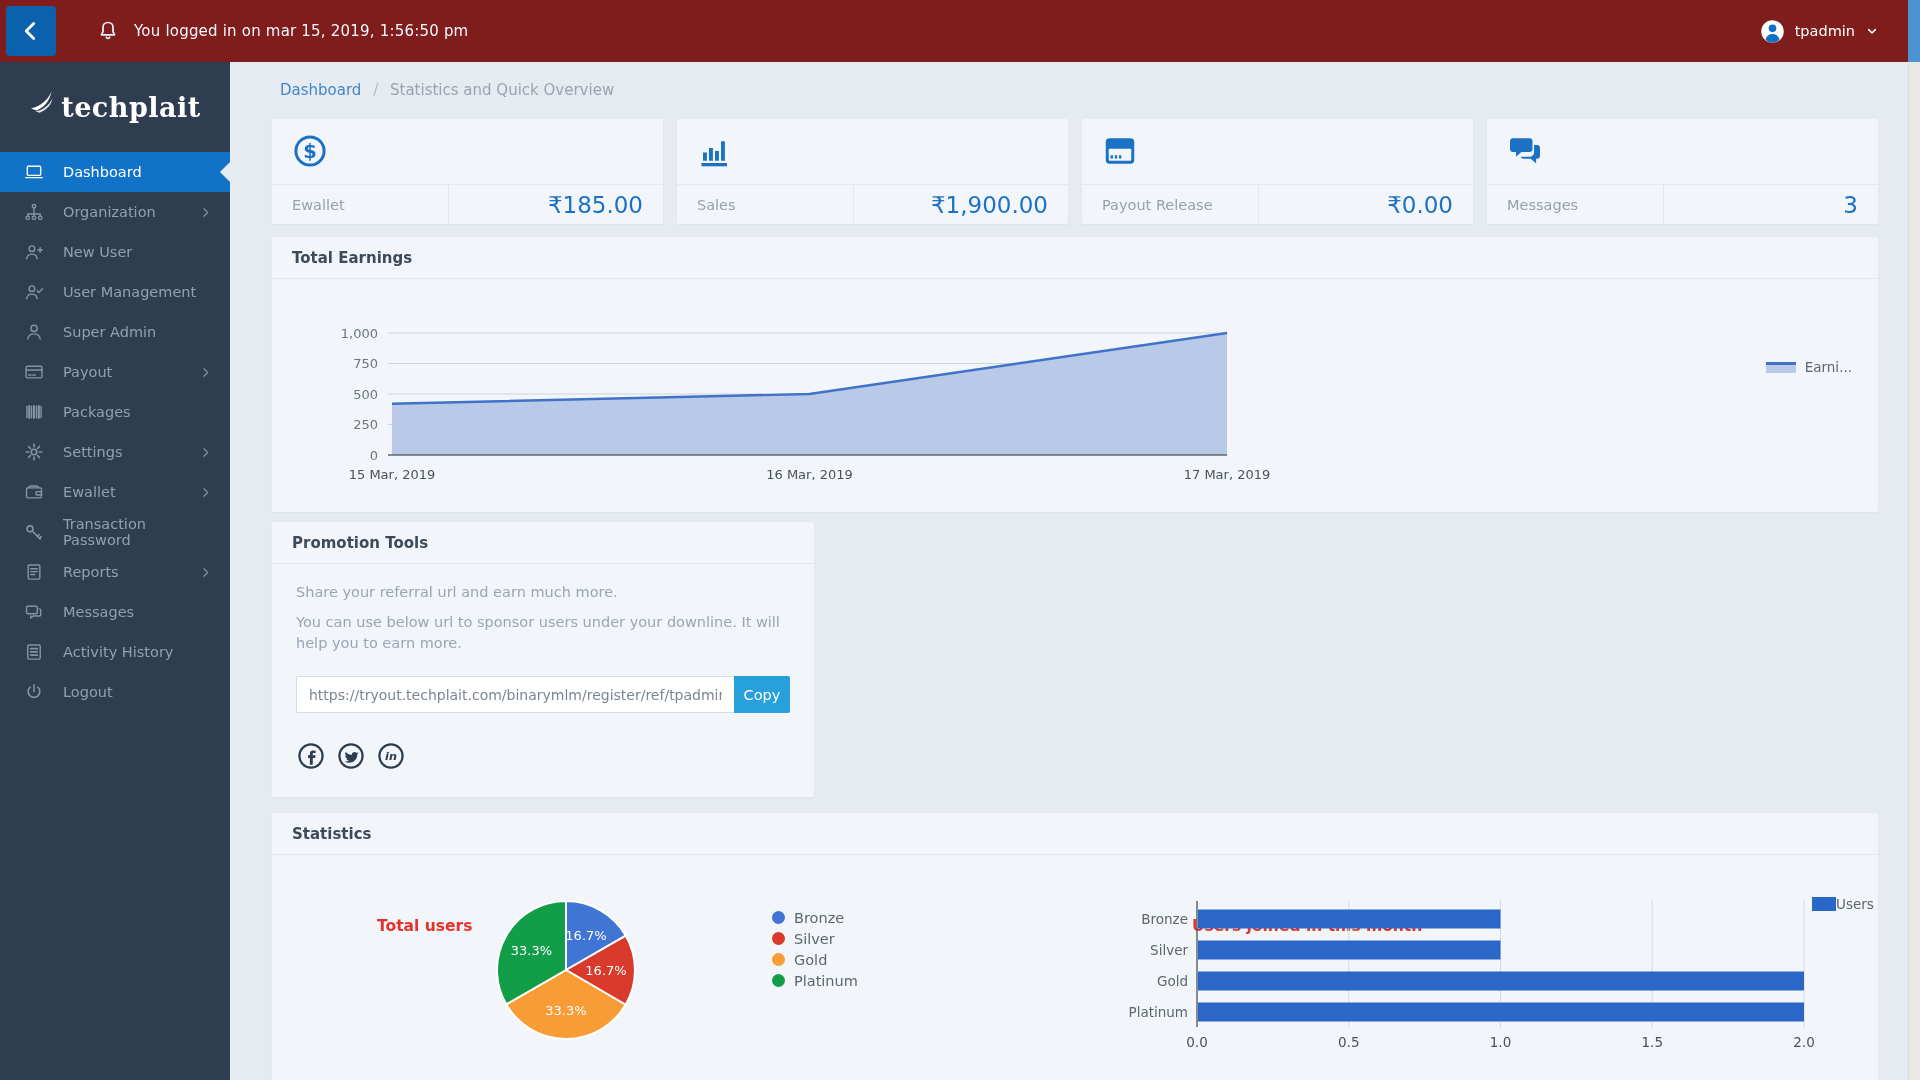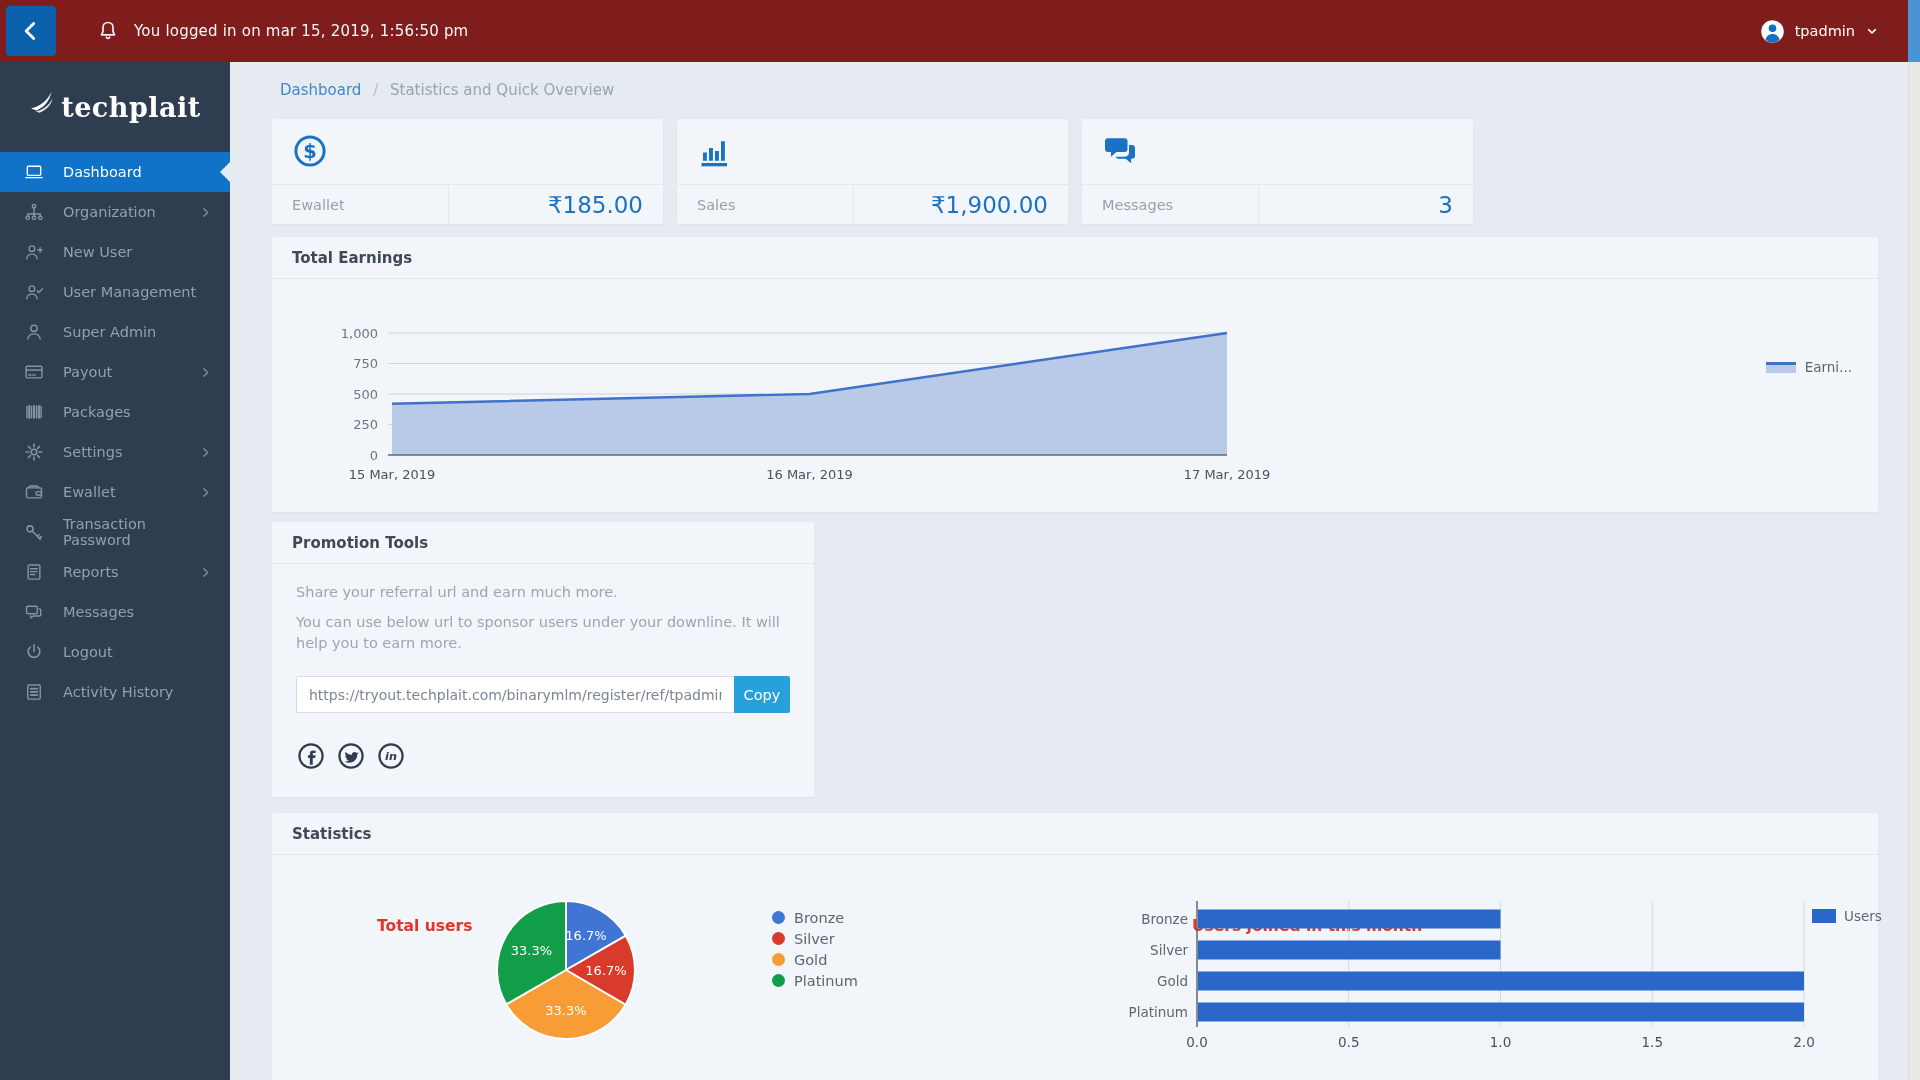--- a/index.html
+++ b/index.html
@@ -78,21 +78,21 @@
   .stats-panel { margin-top:16px; height:281px; }
   .stats-body { position:relative; height:239px; }
   .chart-title { position:absolute; font-size:15.5px; font-weight:bold; color:#e6332a;margin-top:48px; }
   #pie-title { left:105px; top:14px; }
   #bar-title { left:920px; top:14px; }
   #pie-chart { position:absolute; left:219px; top:40px; }
   .pie-legend { position:absolute; left:500px; top:52px; }
   .pie-legend-row { display:flex; align-items:center; gap:9px; height:21px; font-size:14.5px; color:#5d6770; }
   .pie-dot { width:13px; height:13px; border-radius:50%; flex:none; }
   #bar-chart { position:absolute; left:830px; top:40px; }
-  .bar-legend { position:absolute; left:1540px; top:53px; display:flex; align-items:center; gap:8px; font-size:13.5px; color:#5d6770; }
+  .bar-legend { position:absolute; left:1540px; top:41px; display:flex; align-items:center; font-size:13.5px; color:#5d6770; }
   .legend-bar-swatch { width:24px; height:14px; background:#2b66c9; }
 
   svg text { font-family:"DejaVu Sans","Liberation Sans",sans-serif; }
 </style>
 </head>
 <body>
 
 <header class="topbar">
   <div class="back-btn">
     <svg viewBox="0 0 24 24" fill="none" stroke-width="2.6" stroke-linecap="round" stroke-linejoin="round">
@@ -232,33 +232,33 @@
   </li>
       <li class="menu-item">
     <span class="mi-icon"><svg viewBox="0 0 24 24" fill="none" stroke="currentColor" stroke-width="1.7" stroke-linecap="round" stroke-linejoin="round">
             <rect x="3" y="5" width="13" height="9" rx="1.8"></rect>
             <path d="M8 16.8l.1 2.4 2.9-2.4h7.8c.7 0 1.2-.5 1.2-1.2V9.4c0-.7-.5-1.2-1.2-1.2h-.6"></path>
           </svg></span>
     <span class="mi-label">Messages</span>
 
   </li>
       <li class="menu-item">
+    <span class="mi-icon"><svg viewBox="0 0 24 24" fill="none" stroke="currentColor" stroke-width="1.7" stroke-linecap="round" stroke-linejoin="round">
+            <rect x="4.5" y="3.5" width="15" height="17" rx="1.2"></rect>
+            <path d="M8 8h8M8 11.8h8M8 15.6h8" stroke-width="2.1"></path>
+          </svg></span>
+    <span class="mi-label">Activity History</span>
+
+  </li>
+      <li class="menu-item">
     <span class="mi-icon"><svg viewBox="0 0 24 24" fill="none" stroke="currentColor" stroke-width="1.9" stroke-linecap="round" stroke-linejoin="round">
             <path d="M12 3.2v8.3"></path>
             <path d="M7.4 6.2a7 7 0 1 0 9.2 0"></path>
           </svg></span>
     <span class="mi-label">Logout</span>
-
-  </li>
-      <li class="menu-item">
-    <span class="mi-icon"><svg viewBox="0 0 24 24" fill="none" stroke="currentColor" stroke-width="1.7" stroke-linecap="round" stroke-linejoin="round">
-            <rect x="4.5" y="3.5" width="15" height="17" rx="1.2"></rect>
-            <path d="M8 8h8M8 11.8h8M8 15.6h8" stroke-width="2.1"></path>
-          </svg></span>
-    <span class="mi-label">Activity History</span>
 
   </li>
     </ul>
 </nav>
 
 <main class="main">
 
   <div class="breadcrumb">
     <span class="bc-link">Dashboard</span>
     <span class="bc-sep">/</span>
@@ -280,20 +280,32 @@
       <div class="card-top"><span class="ci"><svg viewBox="0 0 24 24" fill="currentColor" width="36" height="36">
               <rect x="4" y="13" width="2.6" height="5.5"></rect>
               <rect x="8" y="10" width="2.6" height="8.5"></rect>
               <rect x="12" y="12" width="2.6" height="6.5"></rect>
               <rect x="16" y="5.5" width="2.6" height="13"></rect>
               <rect x="3" y="20" width="17" height="2.2"></rect>
             </svg></span></div>
       <div class="card-footer">
         <div class="card-label">Sales</div>
         <div class="card-value">₹1,900.00</div>
+      </div>
+    </div>
+      <div class="card">
+      <div class="card-top"><span class="ci"><svg viewBox="0 0 24 24" fill="none" stroke="currentColor" stroke-width="2" width="36" height="36">
+              <rect x="3.5" y="4.5" width="17" height="15" rx="1.5"></rect>
+              <path d="M3.5 9.5h17" fill="none"></path>
+              <rect x="3.5" y="4.5" width="17" height="5" fill="currentColor" stroke="none"></rect>
+              <path d="M6.5 14.8v2.2M9.3 14.8v2.2M12.1 14.8v2.2" stroke-width="1.6"></path>
+            </svg></span></div>
+      <div class="card-footer">
+        <div class="card-label">Payout Release</div>
+        <div class="card-value">₹0.00</div>
       </div>
     </div>
       <div class="card">
       <div class="card-top"><span class="ci"><svg viewBox="0 0 24 24" fill="currentColor" width="36" height="36">
               <path d="M4 3.5h11a2 2 0 0 1 2 2v5.2a2 2 0 0 1-2 2H9.6L6 15.8v-3.1H4a2 2 0 0 1-2-2V5.5a2 2 0 0 1 2-2z"></path>
               <path d="M19 8h1a2 2 0 0 1 2 2v5.2a2 2 0 0 1-2 2h-.6v2.9l-3.6-2.9H11a2 2 0 0 1-1.9-1.3h6A2.9 2.9 0 0 0 18 13V8z"></path>
             </svg></span></div>
       <div class="card-footer">
         <div class="card-label">Messages</div>
         <div class="card-value">3</div>

